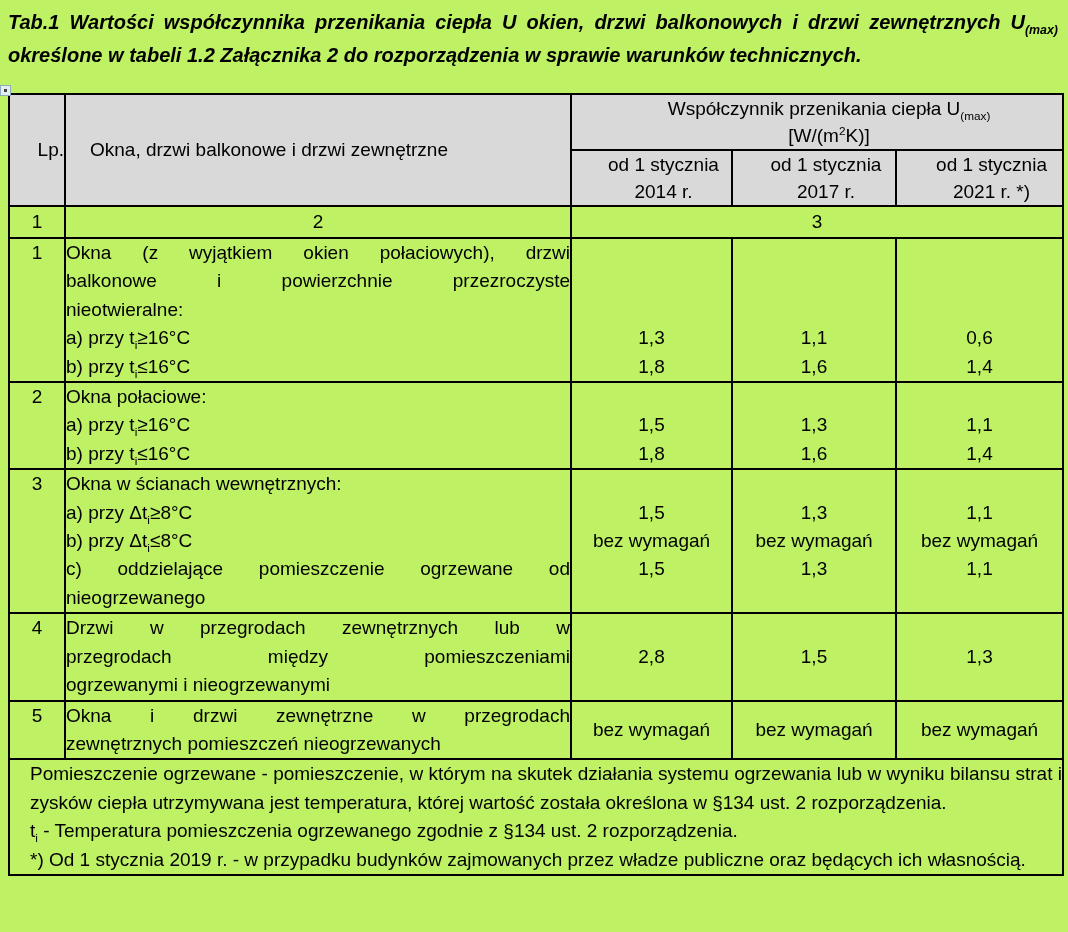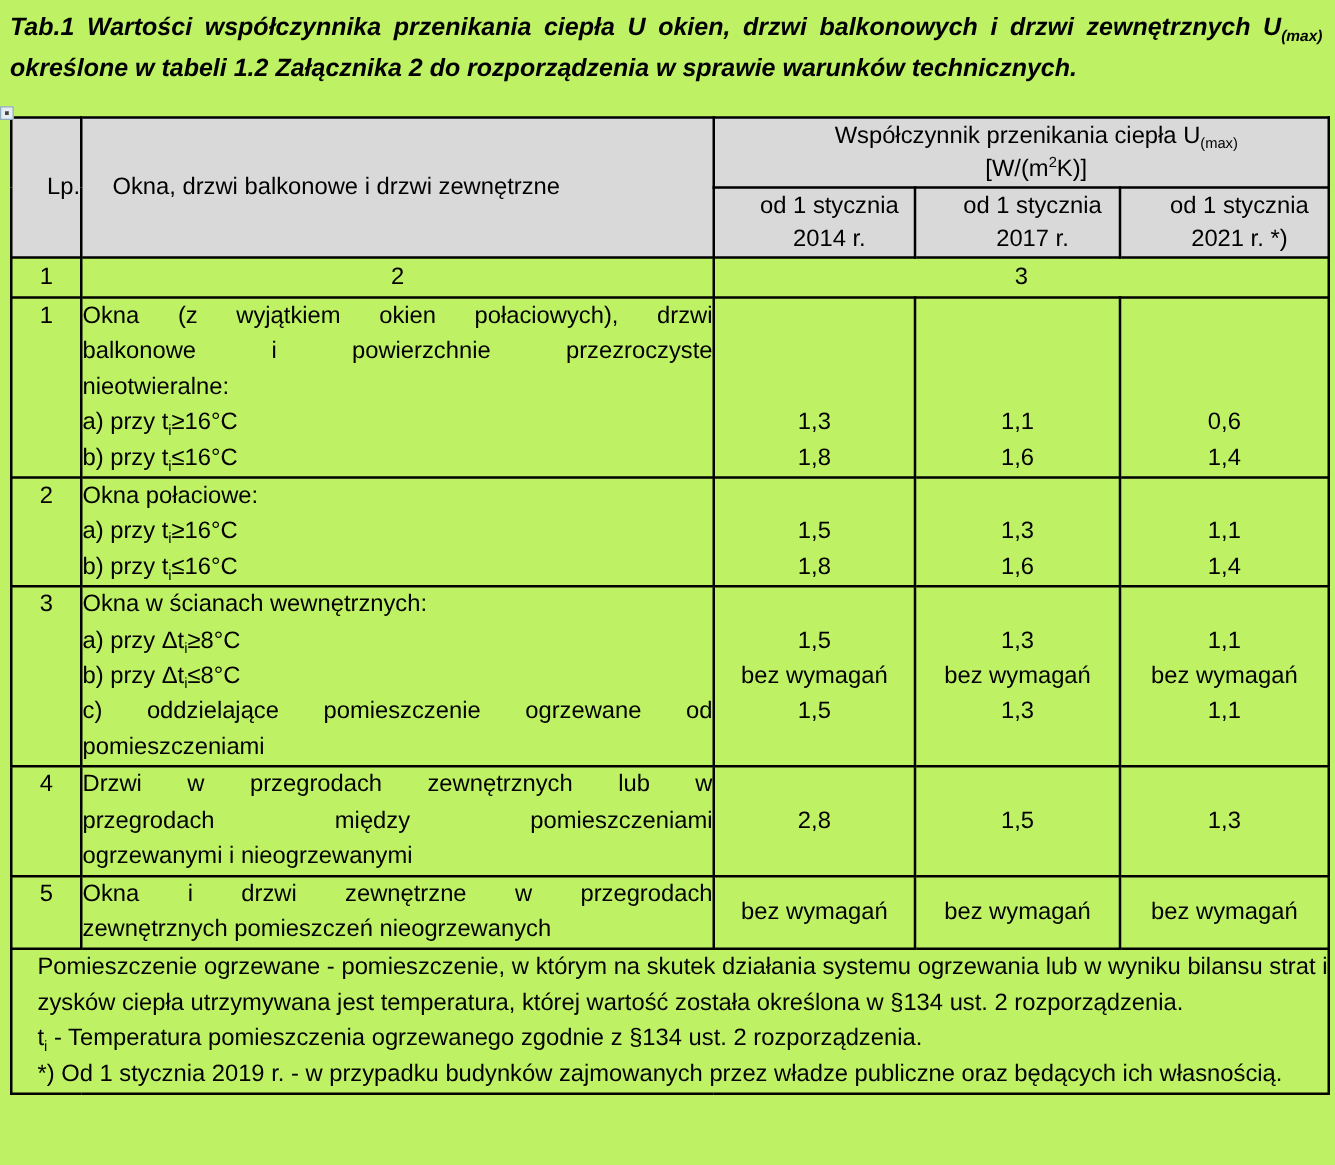--- a/index.html
+++ b/index.html
@@ -164,21 +164,21 @@
             <div class="line">1,4</div>
           </td>
         </tr>
         <tr>
           <td class="lp-cell">3</td>
           <td class="desc-cell">
             <div class="line">Okna w ścianach wewnętrznych:</div>
             <div class="line">a) przy Δt<sub>i</sub>≥8°C</div>
             <div class="line">b) przy Δt<sub>i</sub>≤8°C</div>
             <div class="line just">c) oddzielające pomieszczenie ogrzewane od</div>
-            <div class="line">pomieszczeniami</div>
+            <div class="line">nieogrzewanego</div>
           </td>
           <td class="val-cell">
             <div class="line">&nbsp;</div>
             <div class="line">1,5</div>
             <div class="line">bez wymagań</div>
             <div class="line">1,5</div>
             <div class="line">&nbsp;</div>
           </td>
           <td class="val-cell">
             <div class="line">&nbsp;</div>

